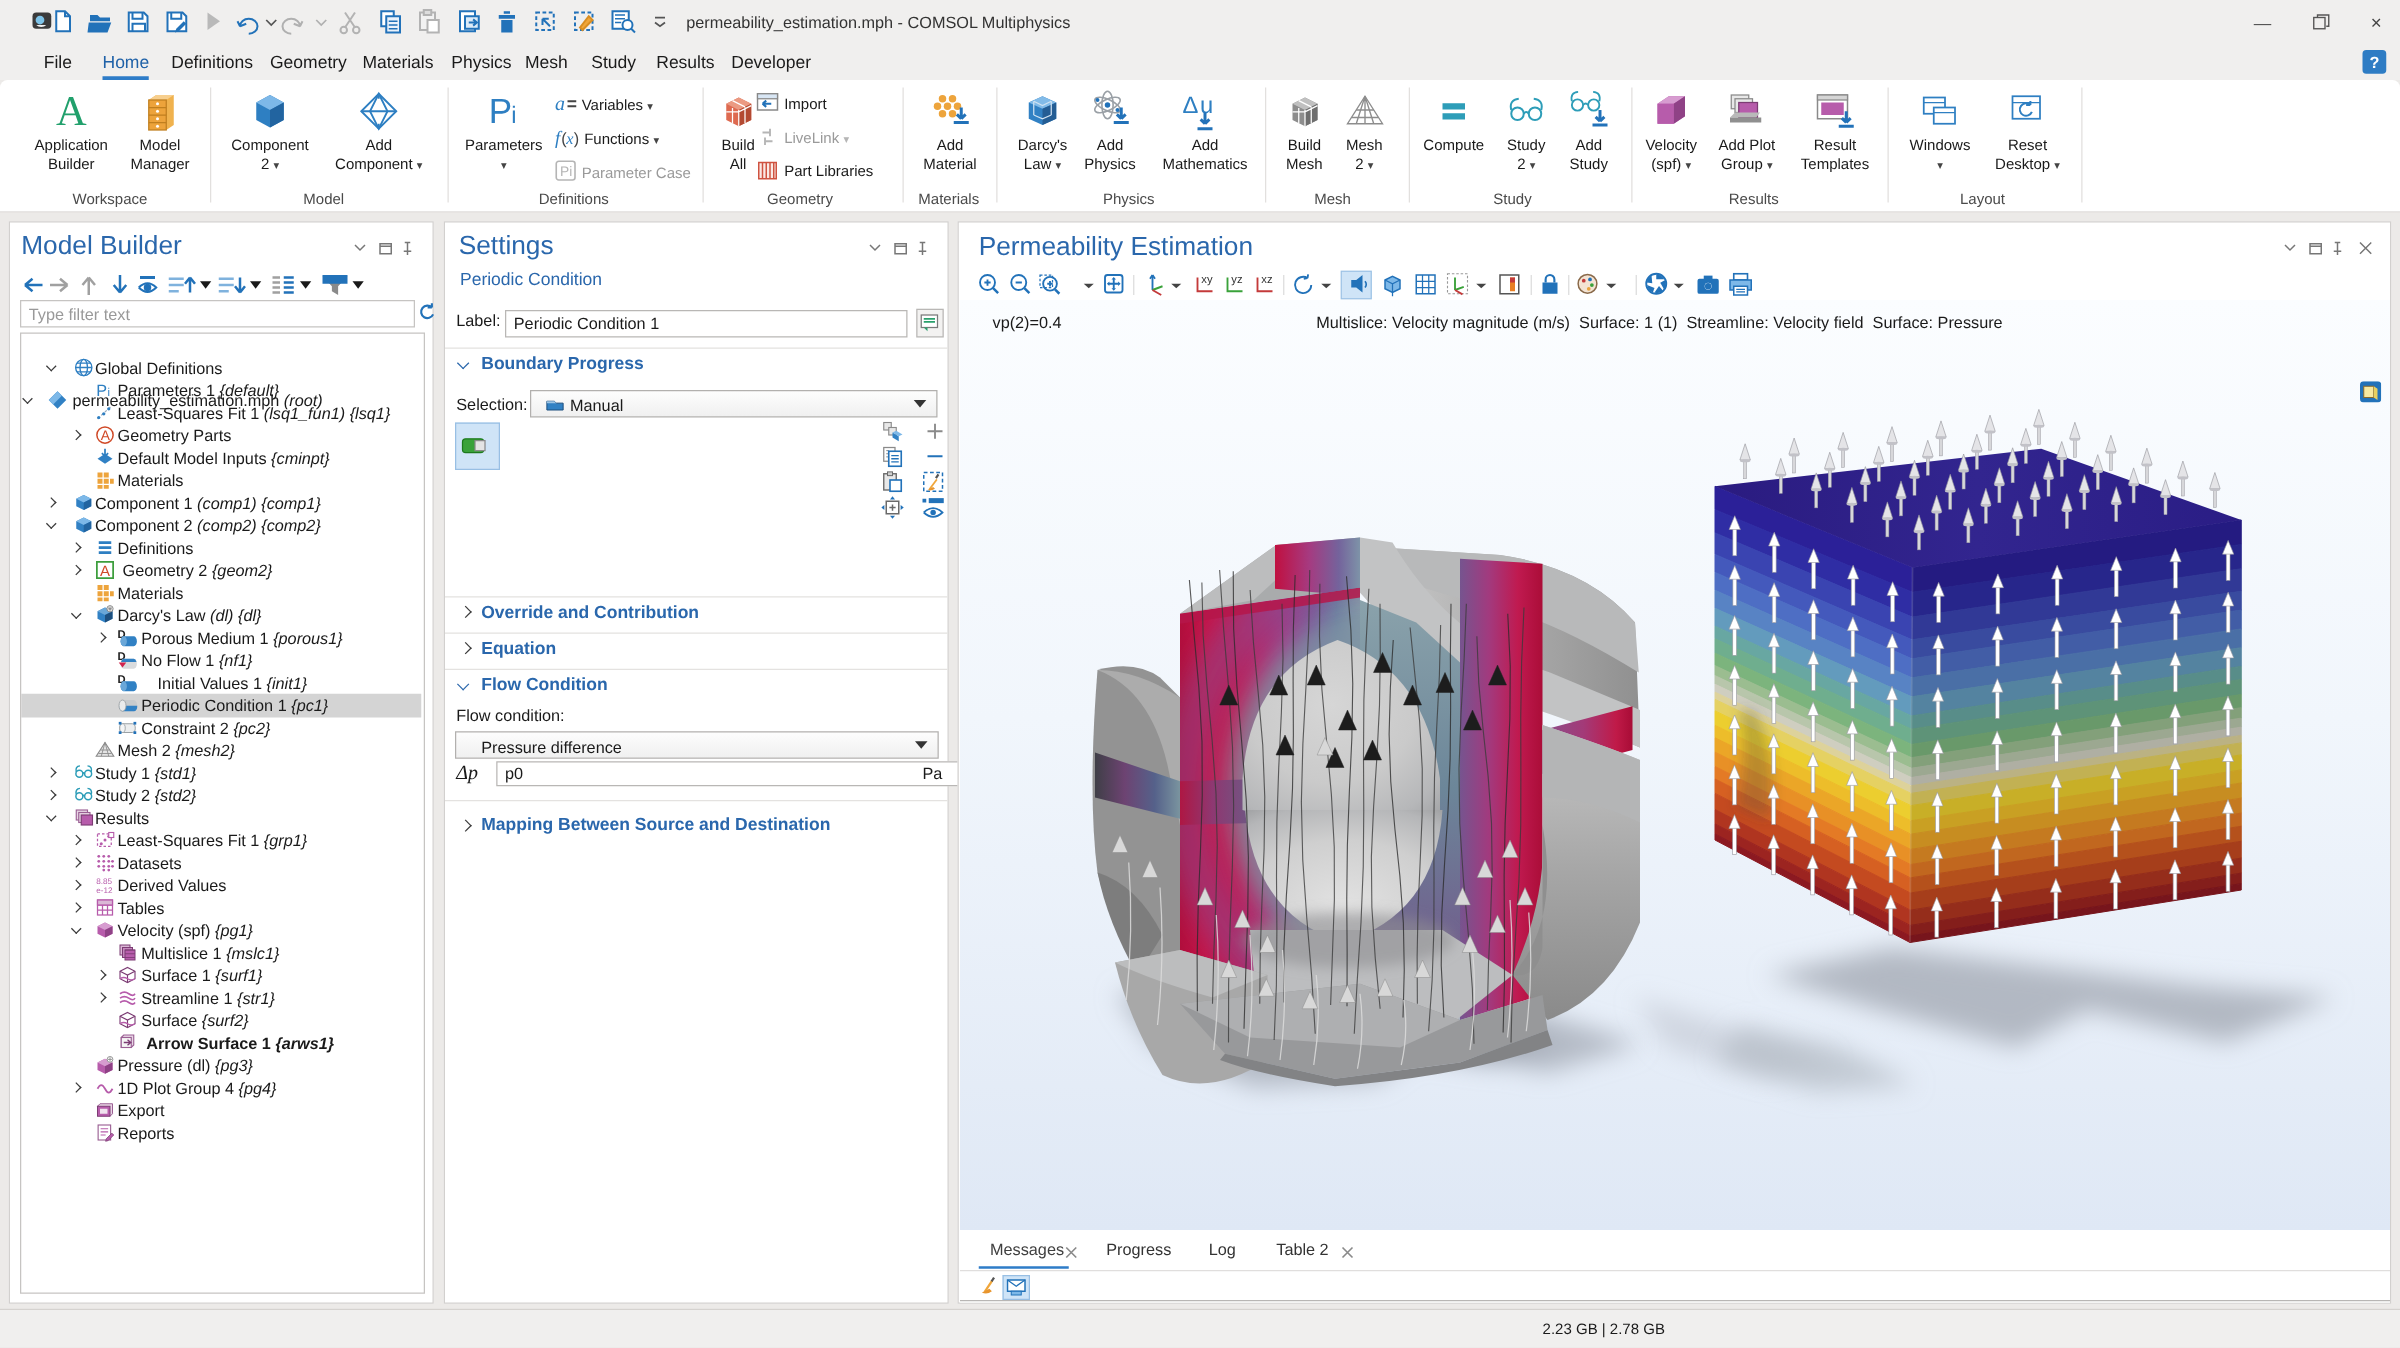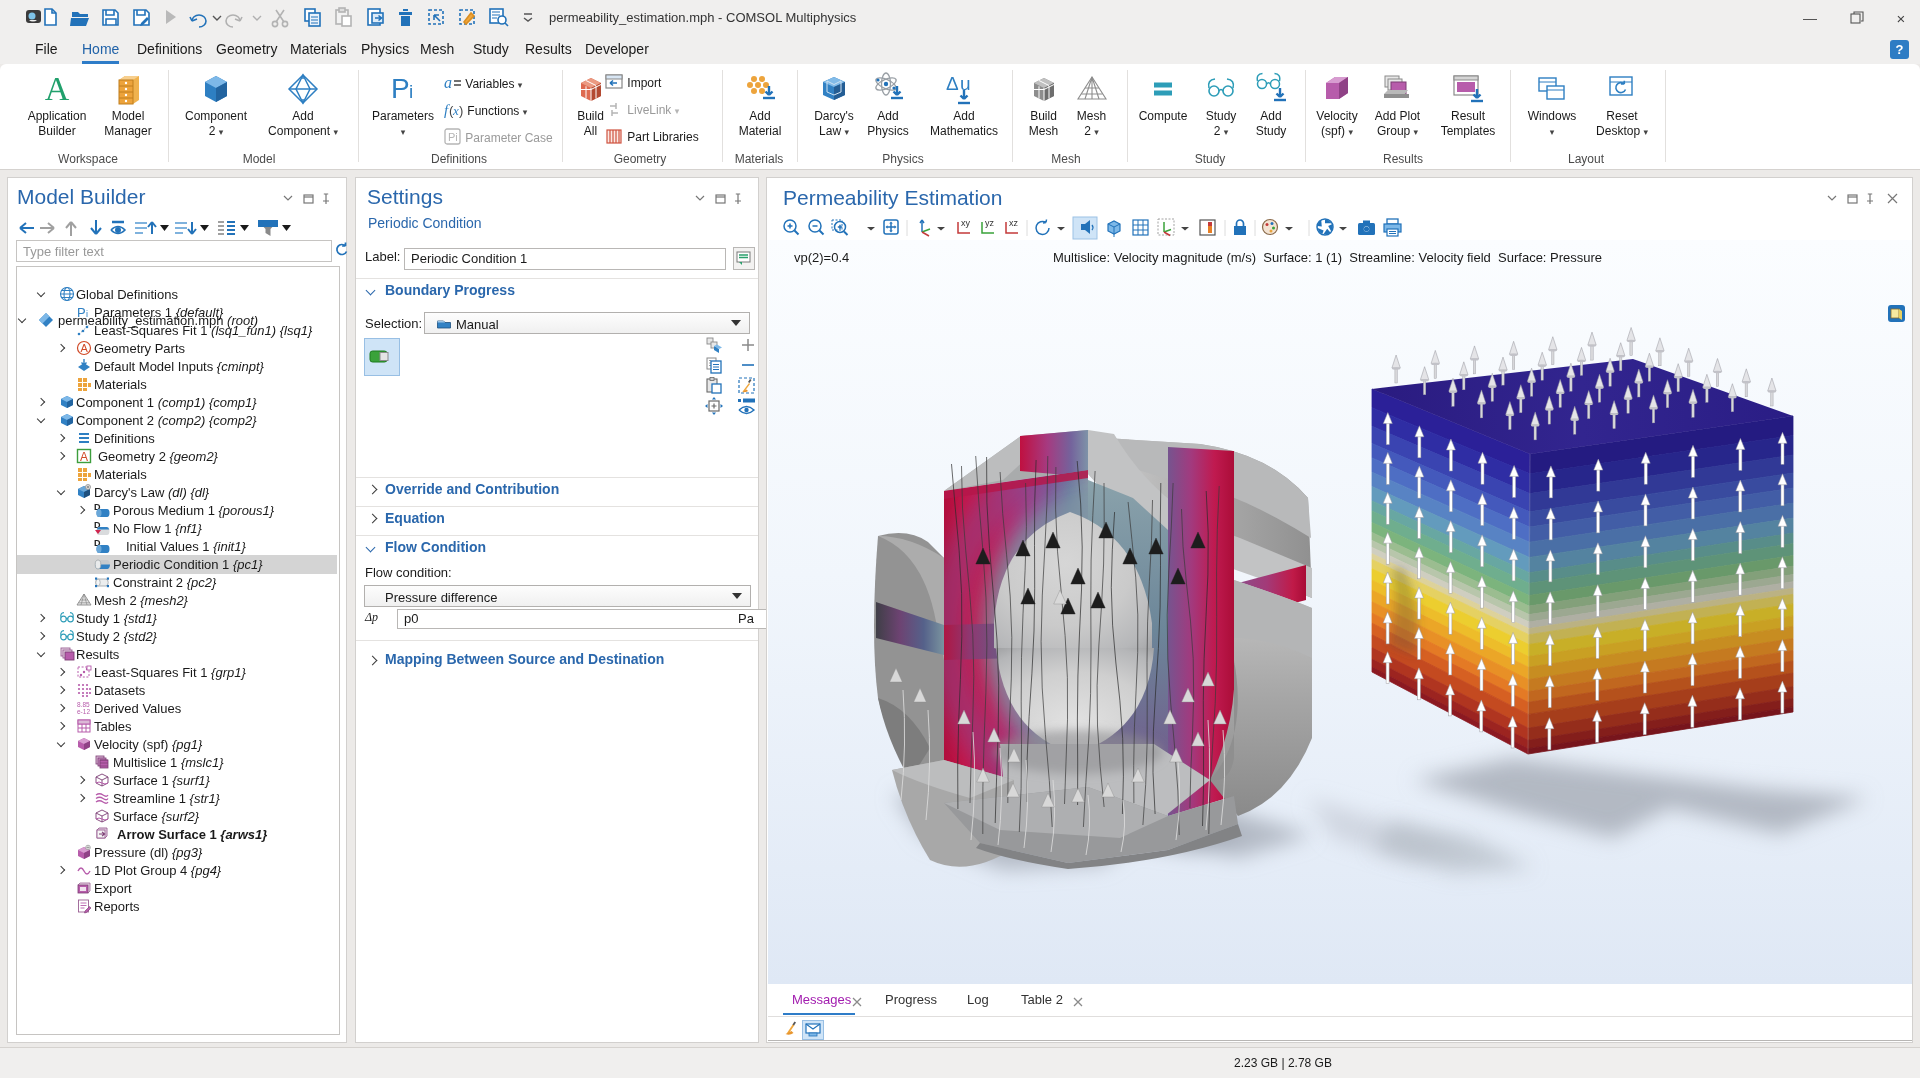--- a/index.html
+++ b/index.html
@@ -58,21 +58,21 @@
 .combo { position:absolute; border:1px solid #b2b0ae; background:linear-gradient(#fdfdfd,#f0f0f0); font-size:13px; color:#1a1a1a; }
 .combo .arr { position:absolute; right:8px; top:7px; width:0; height:0; border-left:5px solid transparent; border-right:5px solid transparent; border-top:6px solid #333; }
 
 
 #gfxtitle { left:16px; top:8px; }
 #gfxtoolbar { left:10px; top:38px; width:700px; height:24px; }
 #plot { left:1px; top:62px; width:1144px; height:744px; background:linear-gradient(#fbfdff 0%, #f1f6fc 45%, #dfe8f5 100%); }
 #plottext { position:absolute; left:0; top:10px; width:100%; font-size:13px; color:#1a1a1a; }
 #msgbar { left:1px; top:806px; width:1144px; height:58px; background:#fff; }
 .mtab { position:absolute; top:8px; font-size:13px; color:#333; }
-.mtab.sel { color:#a21caf; }
+.mtab.sel { color:#404040; }
 
 
 #statusbar { left:0; top:1047px; width:1920px; height:31px; background:#f0efee; border-top:1px solid #d5d2cf; }
 #memtext { left:1003px; top:1056px; width:560px; text-align:center; font-size:12px; color:#1a1a1a; }
 svg { display:block; }
 </style>
 </head>
 <body>
 
 <div class="abs" id="titlebar">
@@ -1052,21 +1052,21 @@
 
   <div class="abs sec" style="top:357px;"></div>
   <div class="abs schevron open" style="left:11px; top:366px;"></div>
   <div class="abs shead" style="left:29px; top:361px;">Flow Condition</div>
 
   <div class="abs" style="left:9px; top:387px; font-size:13px; color:#1a1a1a;">Flow condition:</div>
   <div class="abs combo" style="left:8px; top:407px; width:387px; height:22px;">
     <span style="position:absolute; left:20px; top:4px;">Pressure difference</span>
     <span class="arr"></span>
   </div>
-  <div class="abs" style="left:9px; top:432px; font-size:12px; font-style:italic; font-family:'Liberation Serif'; color:#1a1a1a;">Δp</div>
+  <div class="abs" style="left:9px; top:432px; font-size:16px; font-style:italic; font-family:'Liberation Serif'; color:#1a1a1a;">Δp</div>
   <div class="abs tbox" style="left:41px; top:431px; width:394px; height:20px; padding-top:1px;">p0</div>
   <div class="abs" style="left:382px; top:433px; font-size:13px; color:#1a1a1a;">Pa</div>
 
   <div class="abs sec" style="top:462px;"></div>
   <div class="abs schevron closed" style="left:13px; top:479px;"></div>
   <div class="abs shead" style="left:29px; top:473px;">Mapping Between Source and Destination</div>
 </div>
 
 <div class="abs panel" id="gfxpanel">
   <div class="abs ptitle" id="gfxtitle">Permeability Estimation</div>

